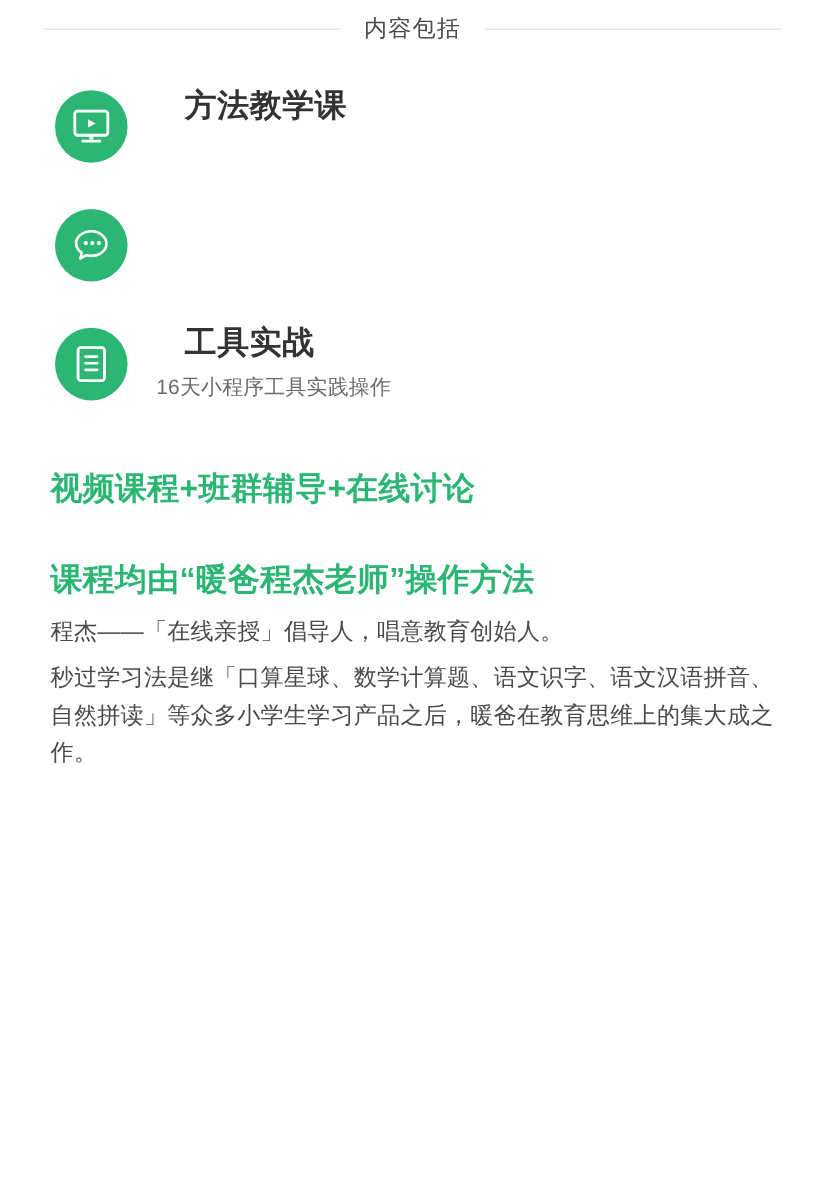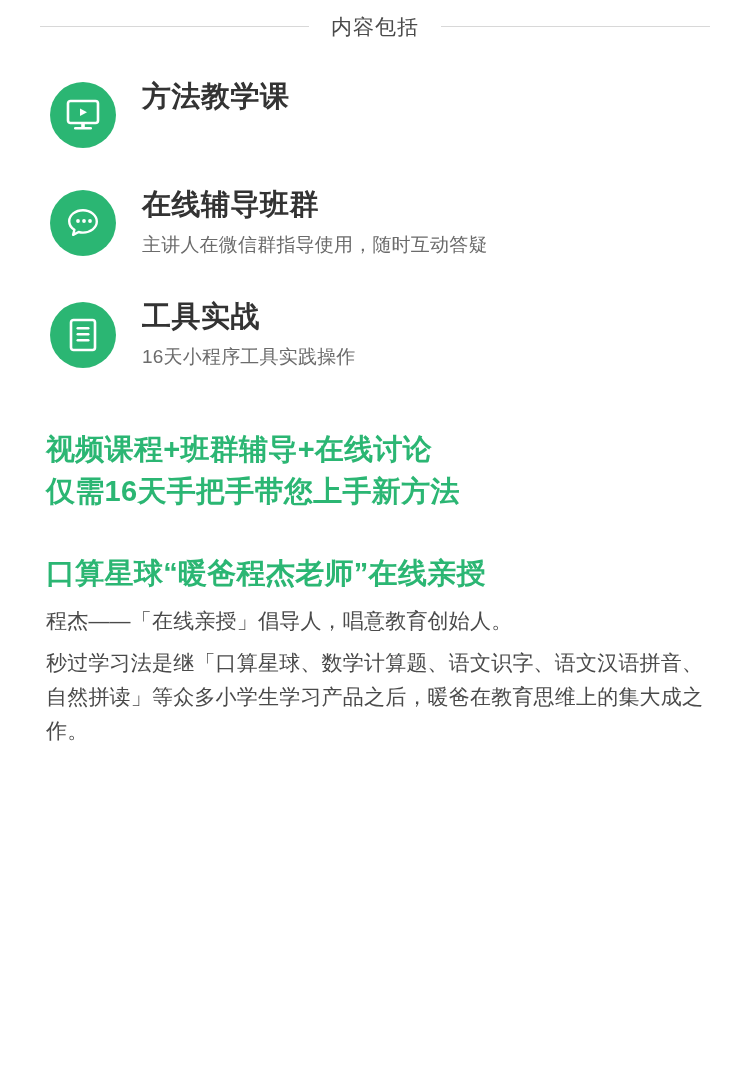--- a/index.html
+++ b/index.html
@@ -73,20 +73,21 @@
     flex: 1 1 auto;
     padding-left: 26px;
     padding-top: 2px;
   }
   .feature-title {
     font-size: 29px;
     font-weight: bold;
     color: #333333;
     line-height: 1.15;
     letter-spacing: 0.5px;
+    margin-left: 26px;
   }
   .feature-desc {
     margin-top: 9px;
     font-size: 19px;
     color: #6b6b6b;
     line-height: 1.55;
     letter-spacing: 0.2px;
   }
 
   
@@ -141,24 +142,20 @@
 
     <div class="feature">
       <div class="circle-icon">
         <svg width="34" height="32" viewBox="0 0 34 32" fill="none" xmlns="http://www.w3.org/2000/svg">
           <path d="M17 3.2c-7.6 0-13.8 4.9-13.8 11 0 3.5 2 6.6 5.2 8.6l-1.3 5.1 5.5-2.9c1.4.4 2.9.6 4.4.6 7.6 0 13.8-4.9 13.8-11s-6.2-11.4-13.8-11.4z" stroke="#ffffff" stroke-width="2.4" stroke-linejoin="round"></path>
           <circle cx="12" cy="14" r="1.9" fill="#ffffff"></circle>
           <circle cx="18" cy="14" r="1.9" fill="#ffffff"></circle>
           <circle cx="24" cy="14" r="1.9" fill="#ffffff"></circle>
         </svg>
       </div>
-      <div class="feature-text">
-        <div class="feature-title">在线辅导班群</div>
-        <div class="feature-desc">主讲人在微信群指导使用，随时互动答疑</div>
-      </div>
     </div>
 
     <div class="feature">
       <div class="circle-icon">
         <svg width="32" height="34" viewBox="0 0 32 34" fill="none" xmlns="http://www.w3.org/2000/svg">
           <rect x="4" y="2" width="24" height="30" rx="2.5" stroke="#ffffff" stroke-width="2.6"></rect>
           <rect x="9.5" y="9" width="13" height="2.4" rx="1.2" fill="#ffffff"></rect>
           <rect x="9.5" y="15" width="13" height="2.4" rx="1.2" fill="#ffffff"></rect>
           <rect x="9.5" y="21" width="13" height="2.4" rx="1.2" fill="#ffffff"></rect>
         </svg>
@@ -168,24 +165,23 @@
         <div class="feature-desc">16天小程序工具实践操作</div>
       </div>
     </div>
 
   </div>
 
   <div class="spacer-lg"></div>
 
   <div class="block">
     <div class="green-heading">视频课程+班群辅导+在线讨论</div>
-    <div class="green-heading">仅需16天手把手带您上手新方法</div>
   </div>
 
   <div class="spacer-md"></div>
 
   <div class="block">
-    <div class="green-heading">口算星球“暖爸程杰老师”在线亲授</div>
+    <div class="green-heading">课程均由“暖爸程杰老师”操作方法</div>
     <div class="paragraph">程杰——「在线亲授」倡导人，唱意教育创始人。</div>
     <div class="paragraph tight">秒过学习法是继「口算星球、数学计算题、语文识字、语文汉语拼音、自然拼读」等众多小学生学习产品之后，暖爸在教育思维上的集大成之作。</div>
   </div>
 
 </div>
 
 </body></html>

